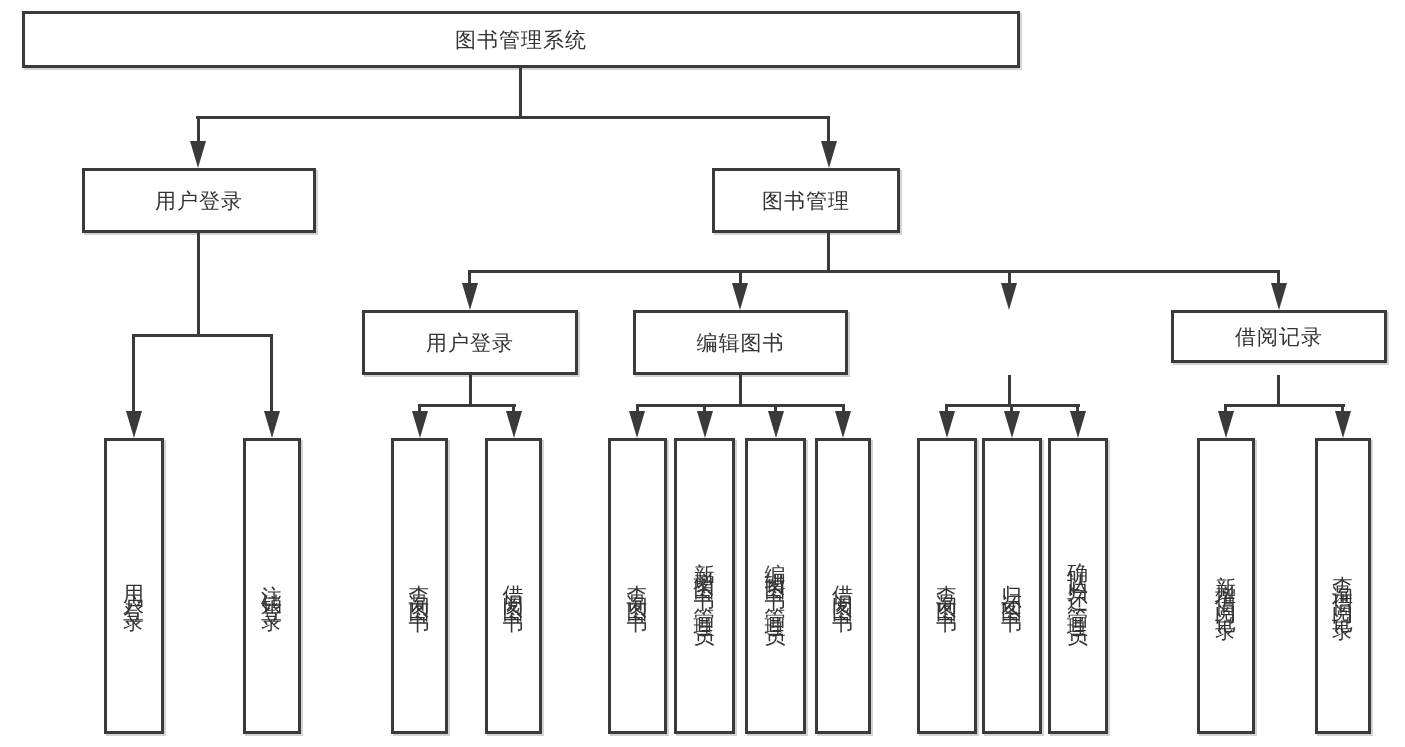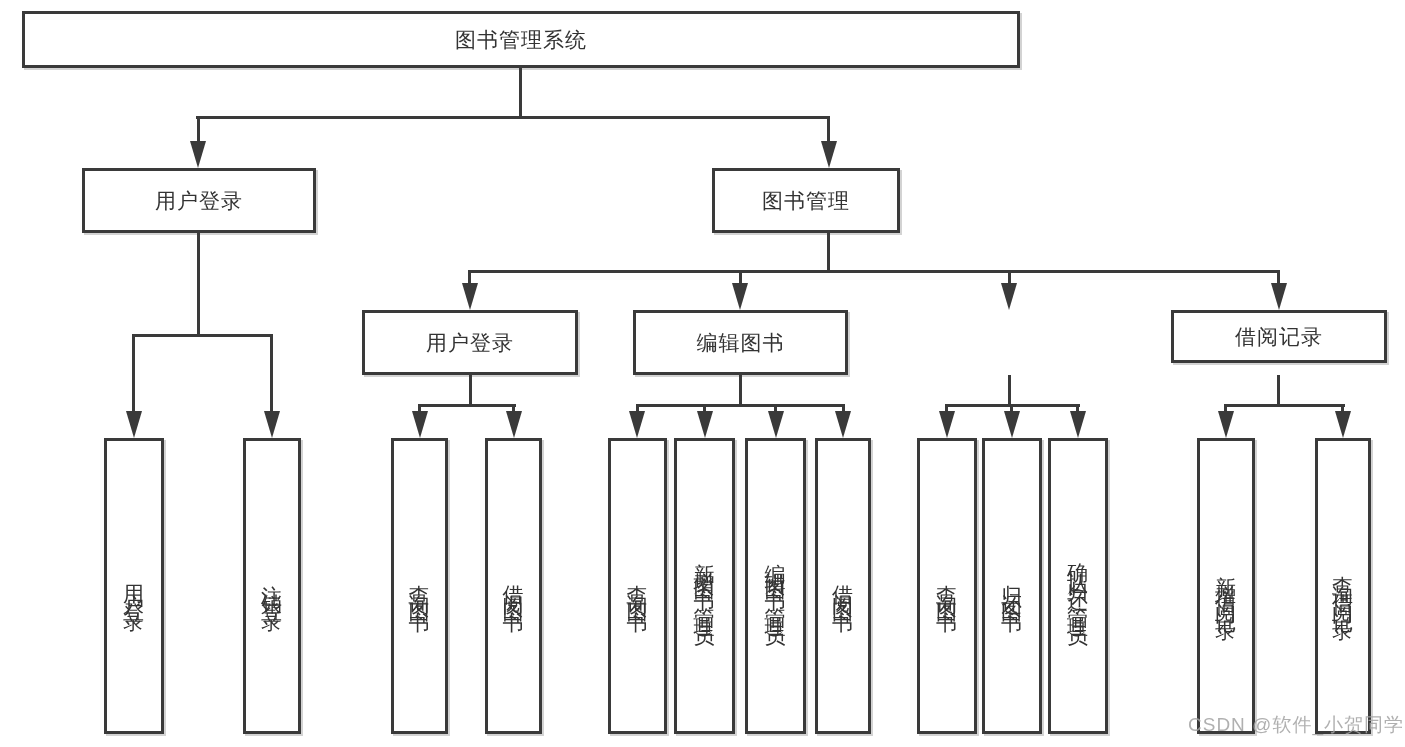--- a/index.html
+++ b/index.html
@@ -180,15 +180,14 @@
   <div class="vline" style="left:1076px;top:404px;height:12px"></div>
   <div class="arrow" style="left:1070px;top:411px"></div>
 
   <div class="vline" style="left:1277px;top:375px;height:31px"></div>
   <div class="hline" style="left:1224px;top:404px;width:121px"></div>
   <div class="vline" style="left:1224px;top:404px;height:12px"></div>
   <div class="arrow" style="left:1218px;top:411px"></div>
   <div class="vline" style="left:1341px;top:404px;height:12px"></div>
   <div class="arrow" style="left:1335px;top:411px"></div>
 
-  <div class="watermark">CSDN @软件_小贺同学</div>
 
 </div>
 
 </body></html>

